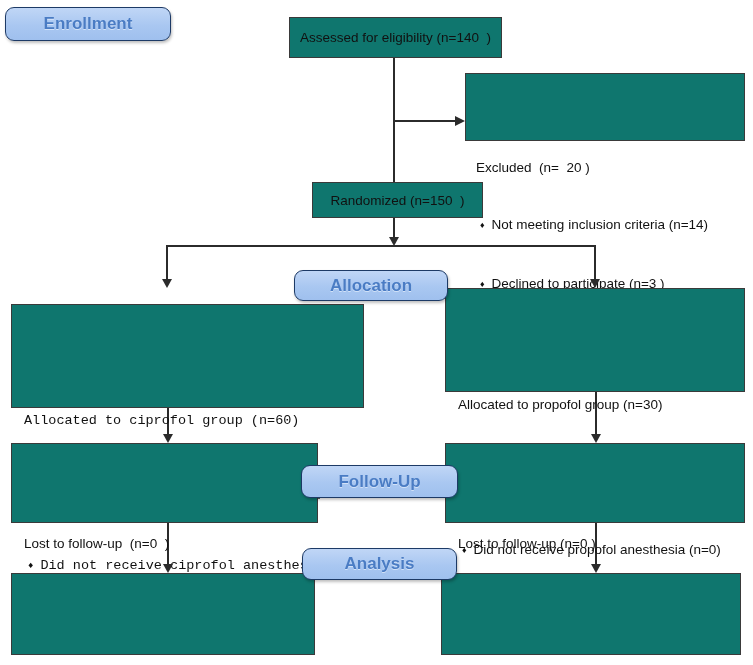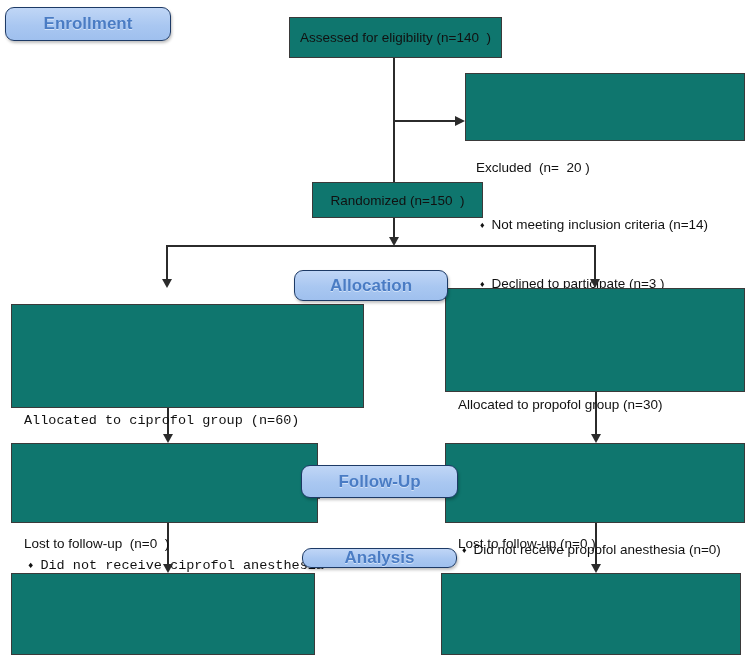--- a/index.html
+++ b/index.html
@@ -67,21 +67,21 @@
 
   <div class="badge" style="left:5px;top:7px;width:166px;height:34px;">
     <span>Enrollment</span>
   </div>
   <div class="badge" style="left:294px;top:270px;width:154px;height:31px;justify-content:center;">
     <span>Allocation</span>
   </div>
   <div class="badge" style="left:301px;top:417px;width:157px;height:33px;margin-top:48px;">
     <span>Follow-Up</span>
   </div>
-  <div class="badge" style="left:302px;top:548px;width:155px;height:20px;">
+  <div class="badge" style="left:302px;top:548px;width:155px;height:32px;">
     <span>Analysis</span>
   </div>
 
   <div class="fbox center" style="left:289px;top:17px;width:213px;height:41px;">
     <span>Assessed for eligibility (n=140  )</span>
   </div>
 
   <div class="fbox" style="left:465px;top:73px;width:280px;height:68px;">
     <div class="pad">
       <div>Excluded  (n=  20 )</div>

